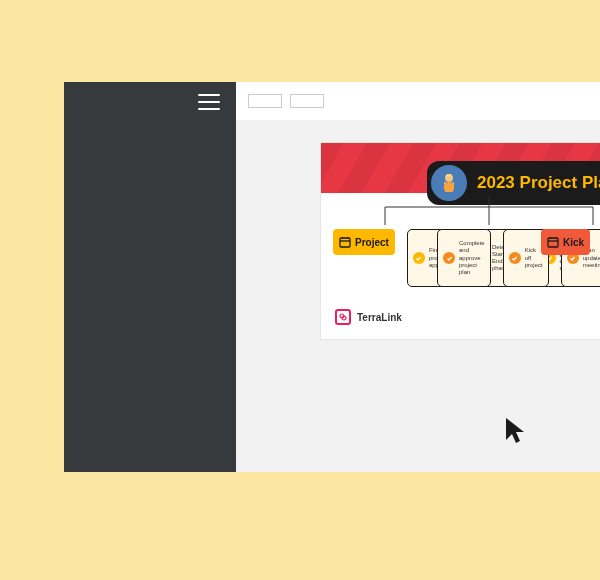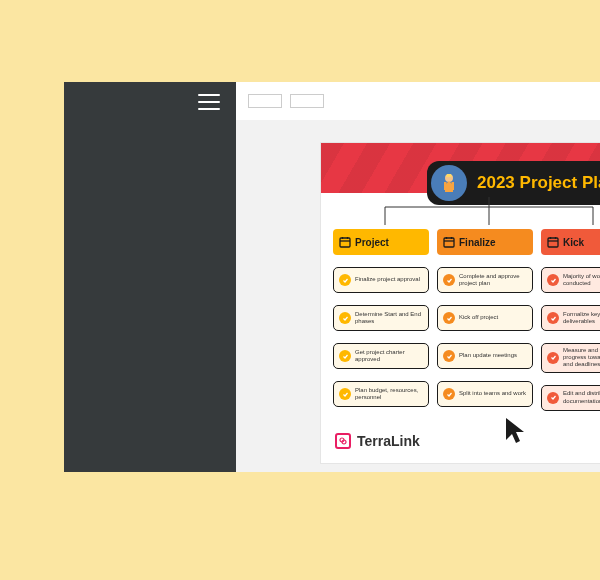--- a/index.html
+++ b/index.html
@@ -115,21 +115,21 @@
   width: 240px;
   height: 32px;
 }
 .columns {
   display: flex;
   gap: 8px;
 }
 .col {
   width: 96px;
   display: flex;
-  flex-direction: column;
+  flex-direction: row;
   gap: 12px;
 }
 .col-header {
   height: 26px;
   border-radius: 4px;
   display: flex;
   align-items: center;
   gap: 4px;
   padding: 0 6px;
   font-weight: 700;
@@ -181,21 +181,21 @@
   border: 2px solid #e91e63;
   border-radius: 3px;
   display: flex;
   align-items: center;
   justify-content: center;
 }
 .brand-icon-inner {
   width: 8px; height: 8px;
 }
 .brand-text {
-  font-size: 14px;
+  font-size: 10px;
   font-weight: 700;
   color: #333;
 }
 .cursor {
   position: absolute;
   left: 504px;
   top: 416px;
   width: 26px;
   height: 30px;
 }
@@ -275,29 +275,20 @@
               <div class="check yellow">
                   <svg viewBox="0 0 7 7">
                     <path d="M1.5 3.5 L3 5 L5.5 2" stroke="#fff" stroke-width="1.2" fill="none"></path>
                   </svg>
                 </div>
               <div class="task-label">Plan budget, resources, personnel</div>
             </div>
           </div>
 
           <div class="col">
-            <div class="col-header orange">
-              <svg class="cal-icon" viewBox="0 0 12 12">
-                  <rect x="1" y="2" width="10" height="9" rx="1" fill="none" stroke="#1b1b1b" stroke-width="1.3"></rect>
-                  <line x1="1" y1="5" x2="11" y2="5" stroke="#1b1b1b" stroke-width="1.3"></line>
-                  <line x1="3.5" y1="1" x2="3.5" y2="3" stroke="#1b1b1b" stroke-width="1.3"></line>
-                  <line x1="8.5" y1="1" x2="8.5" y2="3" stroke="#1b1b1b" stroke-width="1.3"></line>
-                </svg>
-              <span>Finalize</span>
-            </div>
             <div class="task">
               <div class="check orange">
                   <svg viewBox="0 0 7 7">
                     <path d="M1.5 3.5 L3 5 L5.5 2" stroke="#fff" stroke-width="1.2" fill="none"></path>
                   </svg>
                 </div>
               <div class="task-label">Complete and approve project plan</div>
             </div>
             <div class="task">
               <div class="check orange">

